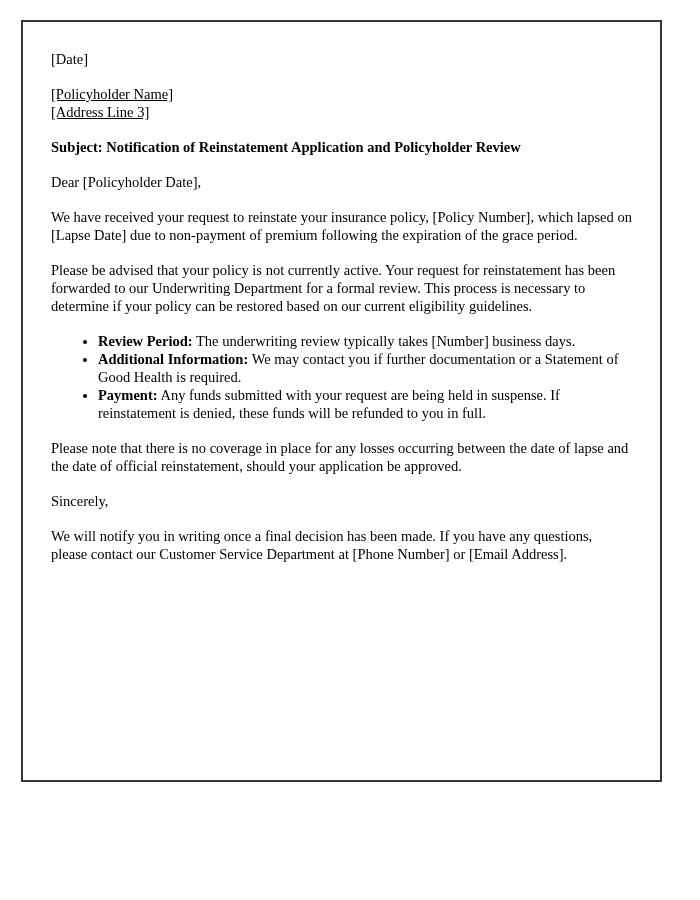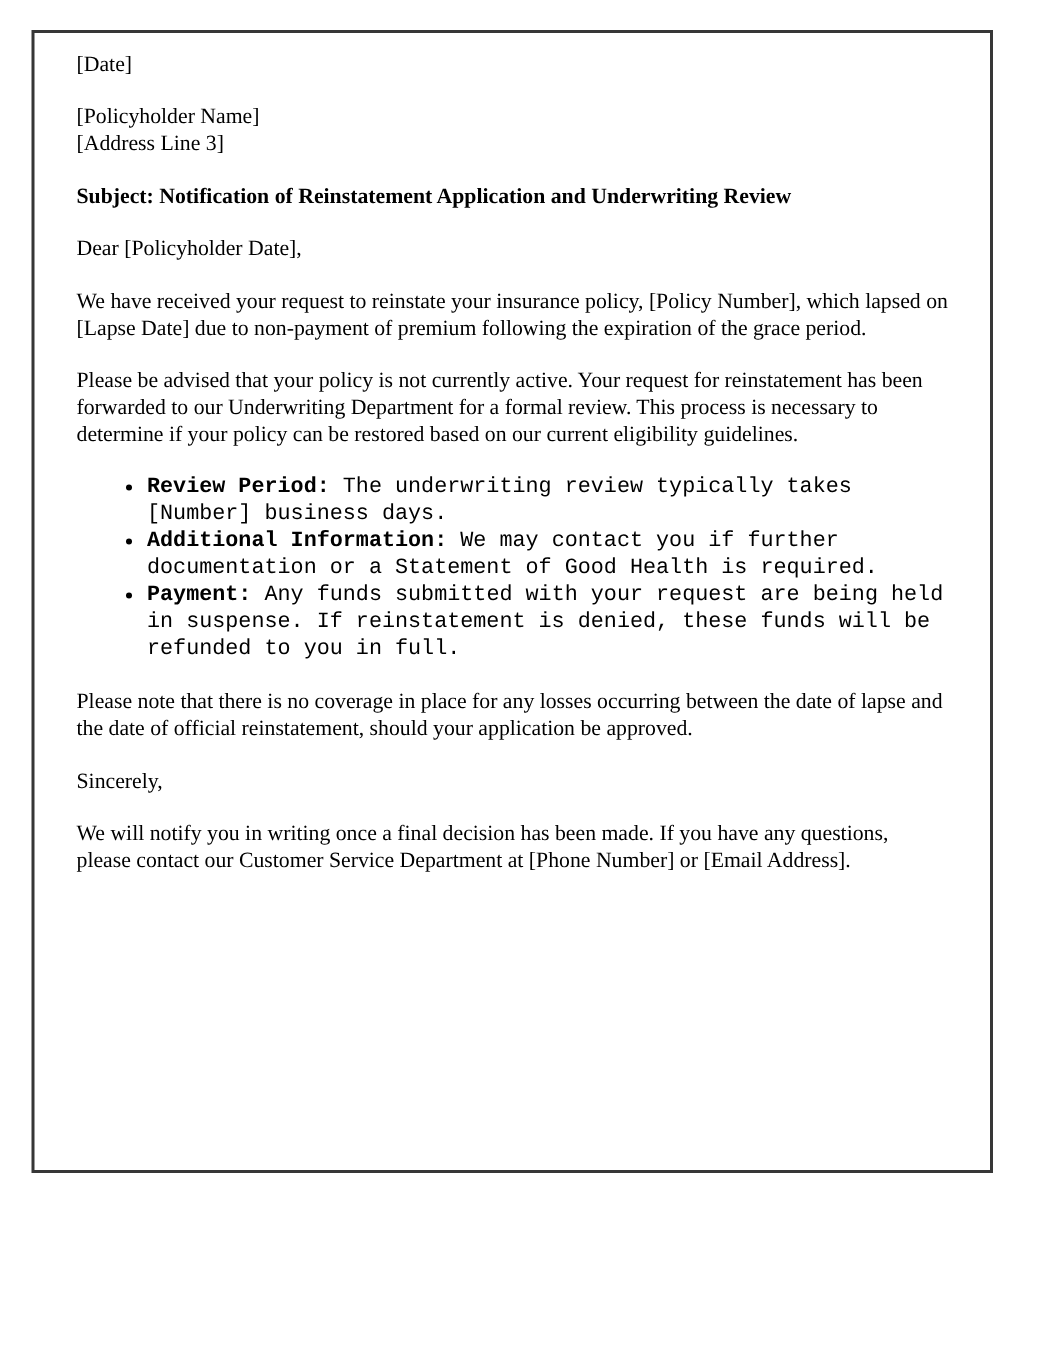--- a/index.html
+++ b/index.html
@@ -17,56 +17,55 @@
     background: #ffffff;
   }
   .letter-page {
     position: absolute;
     left: 21px;
     top: 20px;
     width: 641px;
     height: 762px;
     border: 2px solid #373737;
     background: #ffffff;
-    padding: 12px 28px 0 28px;
+    padding: 28px 28px 0 28px;
     overflow: hidden;
   }
   .letter-page > * { margin: 17px 0; }
   .letter-page > :first-child { margin-top: 0; }
-  .line-block div { line-height: 18px; }
+  .line-block div { line-height: 18px; text-decoration: underline; }
   p, .para, .heading, .single-line {
     font-size: 14.5px;
     line-height: 18px;
   }
   .bold { font-weight: bold; }
   ul.bullet-list {
     margin: 17px 0;
     padding-left: 47px;
     list-style: disc outside;
   }
   ul.bullet-list li {
     font-size: 14.5px;
     line-height: 18px;
-    font-family: Liberation Mono, monospace;
   }
 </style>
 </head>
 <body>
 
 <div class="canvas">
   <div class="letter-page">
 
     <p class="para">[Date]</p>
 
     <div class="line-block">
       <div class="single-line">[Policyholder Name]</div>
       <div class="single-line">[Address Line 3]</div>
     </div>
 
-    <p class="para bold">Subject: Notification of Reinstatement Application and Underwriting Review</p>
+    <p class="para bold">Subject: Notification of Reinstatement Application and Policyholder Review</p>
 
     <p class="para">Dear [Policyholder Date],</p>
 
     <p class="para">We have received your request to reinstate your insurance policy, [Policy Number], which lapsed on [Lapse Date] due to non-payment of premium following the expiration of the grace period.</p>
 
     <p class="para">Please be advised that your policy is not currently active. Your request for reinstatement has been forwarded to our Underwriting Department for a formal review. This process is necessary to determine if your policy can be restored based on our current eligibility guidelines.</p>
 
 
     <ul class="bullet-list">
       <li>

